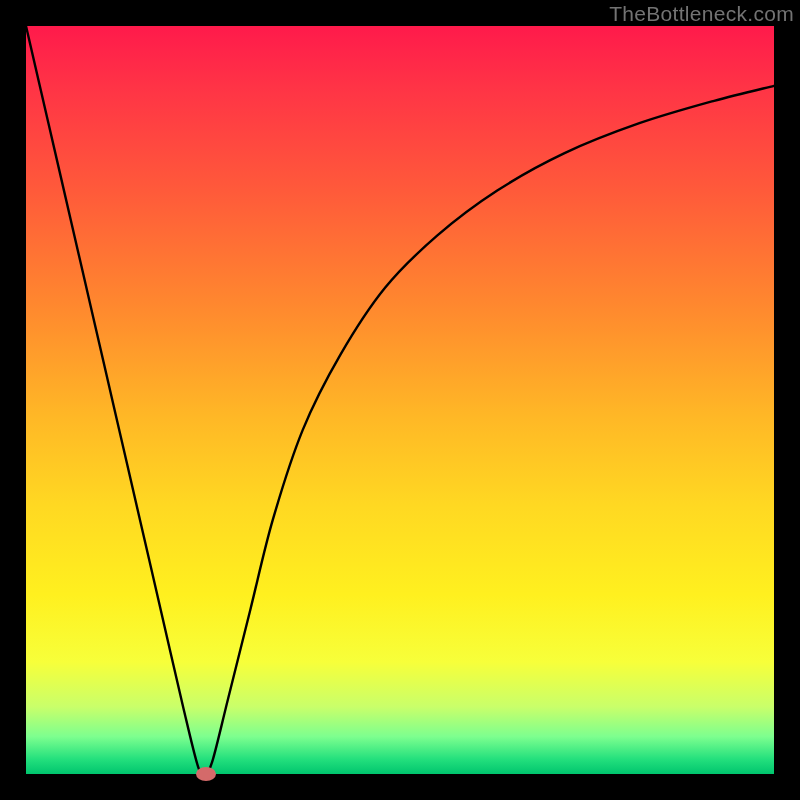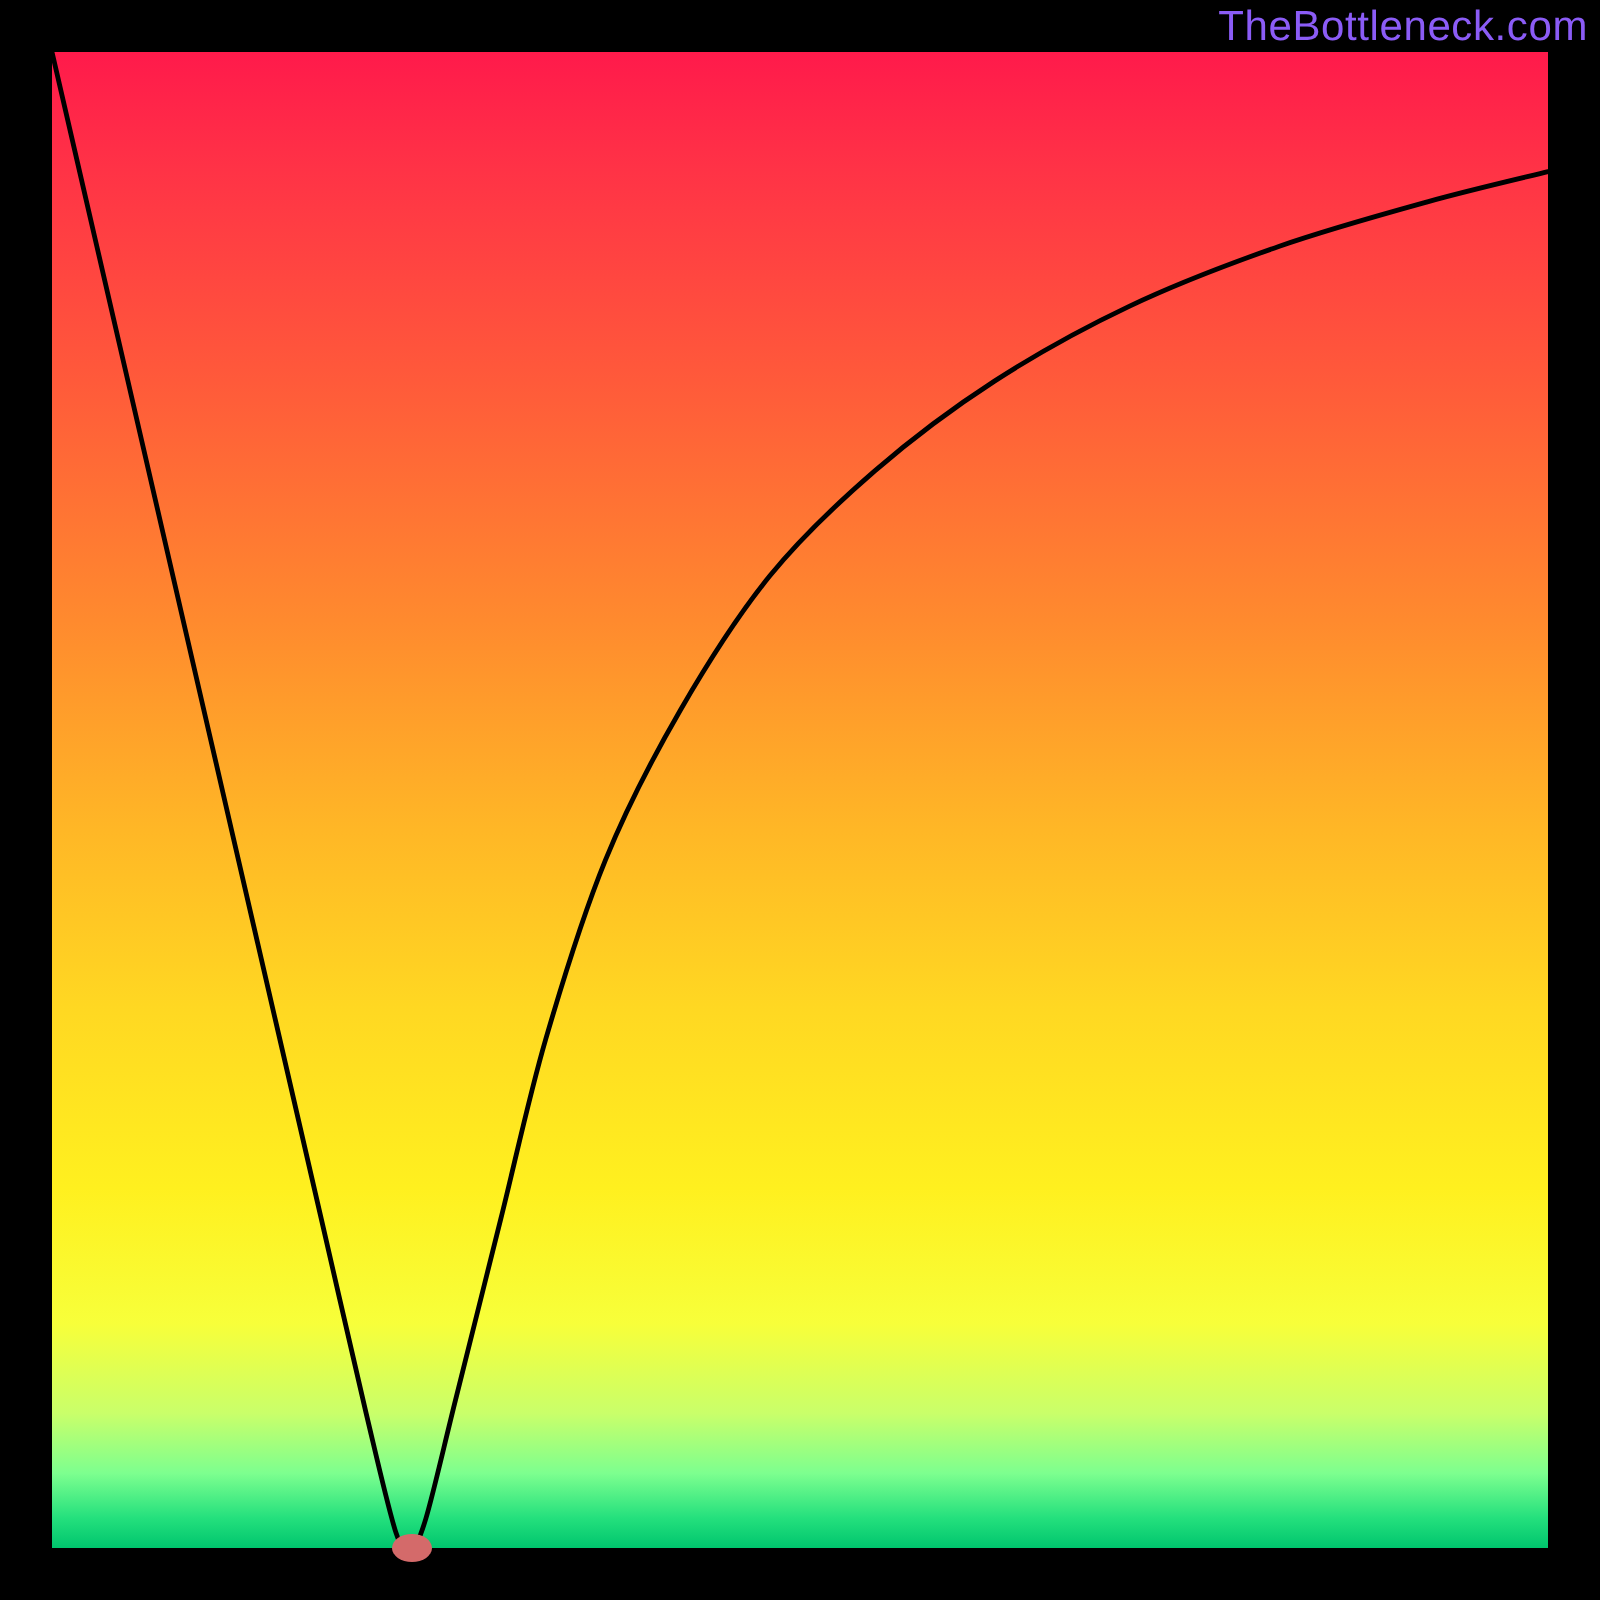--- a/index.html
+++ b/index.html
@@ -34,21 +34,21 @@
       #c9ff6a 91%,
       #7dff8f 95%,
       #24e07d 98%,
       #00c56e 100%
     );
   }
   .watermark {
     position: absolute;
     top: 2px;
     right: 6px;
-    color: #8b5cf6;
+    color: #737373;
     font-size: 21px;
     font-weight: 400;
     letter-spacing: 0.3px;
     pointer-events: none;
     user-select: none;
   }
   svg.curve {
     position: absolute;
     inset: 0;
     width: 100%;

